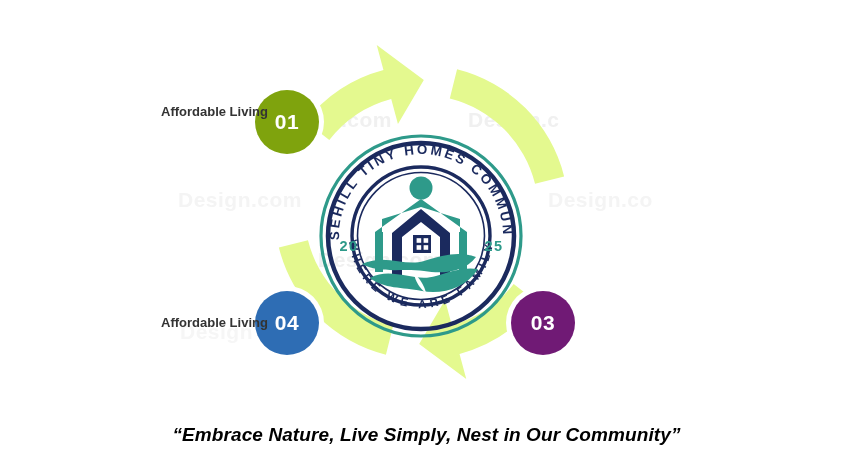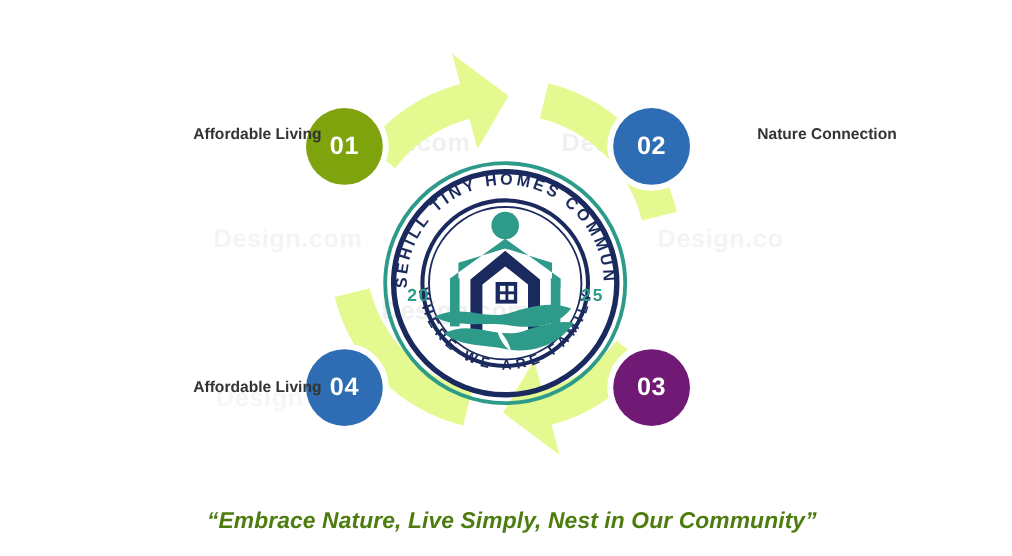--- a/index.html
+++ b/index.html
@@ -99,21 +99,21 @@
   
   #tagline {
     position: absolute;
     left: 0;
     top: 424px;
     width: 843px;
     text-align: center;
     font-size: 19px;
     font-style: italic;
     font-weight: 700;
-    color: #4d7c0f;
+    color: #000000;
     font-family: "Liberation Sans", sans-serif;
     letter-spacing: .1px;
     padding-left: 10px;
   }
 </style>
 </head>
 <body>
 
 <div id="canvas">
 
@@ -129,32 +129,28 @@
         <path d="M 305.6624192198119,121.49776312712821 A 147,147 0 0 1 383.4536003699294,70.00890353550696 L 376.7243051972639,44.89483205199119 L 423.8037176497214,80.02010423935636 L 397.9474668956706,124.10074980769478 L 391.21817172300507,98.98667832417901 A 117,117 0 0 0 329.30274182801355,139.96760738689795 Z" fill="#E4F98F"></path>
         <path d="M 457.0625186531512,69.36652823742853 A 147,147 0 0 1 564.1334717625715,176.43748134684884 L 535.0245999742916,183.69513821483886 A 117,117 0 0 0 449.80486178516117,98.47540002570841 Z" fill="#E4F98F"></path>
         <path d="M 537.3375807801881,302.5022368728718 A 147,147 0 0 1 459.54639963007054,353.991096464493 L 466.2756948027361,379.1051679480088 L 419.1962823502786,343.97989576064367 L 445.05253310432937,299.8992501923052 L 451.78182827699493,325.013321675821 A 117,117 0 0 0 513.6972581719865,284.032392613102 Z" fill="#E4F98F"></path>
         <path d="M 385.9374813468488,354.6334717625715 A 147,147 0 0 1 278.8665282374285,247.56251865315116 L 307.9754000257084,240.30486178516114 A 117,117 0 0 0 393.1951382148389,325.5245999742916 Z" fill="#E4F98F"></path>
       </g>
   </svg>
 
   <div class="node node-01">
     <span>01</span>
   </div>
-  <div class="node node-02">
-    <span>02</span>
-  </div>
   <div class="node node-03">
     <span>03</span>
   </div>
   <div class="node node-04">
     <span>04</span>
   </div>
 
   <div class="node-label lbl-01">Affordable Living</div>
-  <div class="node-label lbl-02">Nature Connection</div>
   <div class="node-label lbl-04">Affordable Living</div>
 
   <svg id="logo" viewBox="0 0 206 206">
     <defs>
       <path id="arcTop" d="M 21,103 A 82,82 0 0 1 185,103" fill="none"></path>
       <path id="arcBot" d="M 31,103 A 72,72 0 0 0 175,103" fill="none"></path>
     </defs>
 
     <circle cx="103" cy="103" r="100" fill="none" stroke="#2E9A8A" stroke-width="3.2"></circle>
     <circle cx="103" cy="103" r="93" fill="none" stroke="#1B2A5E" stroke-width="4.5"></circle>

